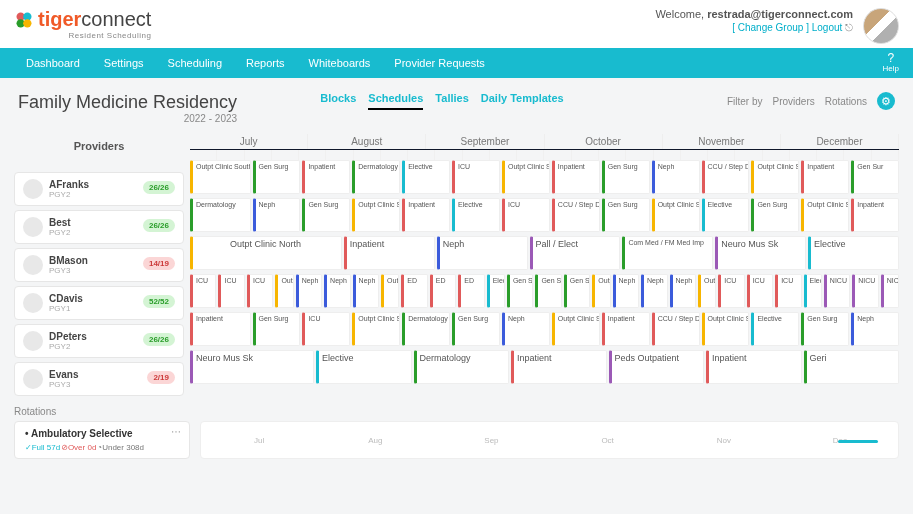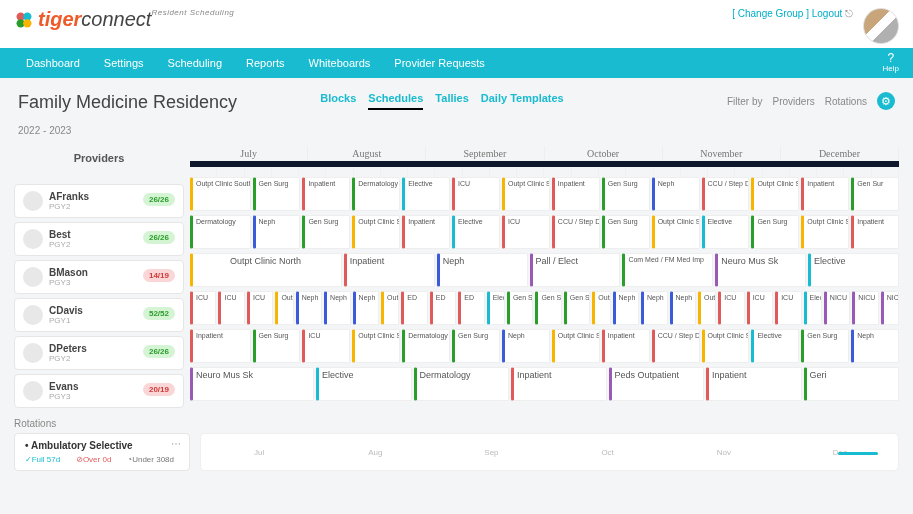--- a/index.html
+++ b/index.html
@@ -1,20 +1,20 @@
 <!DOCTYPE html>
 <html><head>
 <meta charset="utf-8">
 <style>
   * { box-sizing: border-box; margin: 0; padding: 0; }
   body { font-family: Arial, Helvetica, sans-serif; background: #f4f5f6; width: 913px; height: 514px; overflow: hidden; font-size: 11px; color: #333; position: relative; }
 
   
   .header { display: flex; justify-content: space-between; align-items: flex-start; padding: 8px 14px 4px 14px; background: #fff; }
-  .brand { display: flex; flex-direction: row; font-style: italic; }
+  .brand { display: flex; flex-direction: column; }
   .brand-logo { display: flex; align-items: center; gap: 4px; }
   .brand-mark { width: 20px; height: 20px; }
   .brand-text { font-size: 20px; font-weight: 500; color: #444; }
   .brand-text .tiger { color: #f05a28; font-weight: 700; }
   .brand-sub { font-size: 8px; color: #888; letter-spacing: 0.5px; text-align: right; }
   .header-right { text-align: right; display: flex; align-items: flex-start; gap: 10px; }
   .welcome-block { display: flex; flex-direction: column; align-items: flex-end; gap: 2px; }
   .welcome { color: #555; font-size: 11px; }
   .welcome b { font-weight: 700; }
   .links { color: #00aec9; font-size: 10px; }
@@ -24,21 +24,21 @@
 
   
   .nav { background: #18bbcf; color: #fff; display: flex; align-items: center; padding: 0 14px; height: 30px; position: relative; }
   .nav a { color: #fff; text-decoration: none; font-size: 11px; margin: 0 12px; cursor: pointer; }
   .nav-help { position: absolute; right: 14px; top: 4px; font-size: 8px; color: #fff; text-align: center; cursor: pointer; }
   .nav-help .q { font-size: 12px; line-height: 1; }
 
   
   .title-row { display: flex; align-items: flex-start; padding: 14px 18px 10px; justify-content: space-between; }
   .title-left h1 { font-size: 18px; font-weight: 400; color: #444; }
-  .title-left .sub { color: #888; font-size: 10px; margin-top: 12px; }
+  .title-left .sub { color: #888; font-size: 10px; margin-top: 0; text-align: right; }
   .tabs { display: flex; gap: 12px; margin-left: -80px; }
   .tabs span { color: #18bbcf; font-size: 11px; font-weight: 600; padding-bottom: 4px; cursor: pointer; }
   .tabs span.active { border-bottom: 2px solid #000000; }
   .filter { display: flex; align-items: center; gap: 10px; color: #888; font-size: 10px; }
   .filter .chip { color: #888; cursor: pointer; }
   .gear { width: 18px; height: 18px; border-radius: 50%; background: #18bbcf; display: flex; align-items: center; justify-content: center; color: #fff; font-size: 11px; cursor: pointer; }
 
   
   .main { display: flex; padding: 0 14px; gap: 0; }
   .providers-col { width: 170px; flex-shrink: 0; }
@@ -46,38 +46,38 @@
   .prov-card { background: #fff; border: 1px solid #e6e6e6; border-radius: 4px; margin-bottom: 4px; padding: 6px 8px; display: flex; align-items: center; gap: 6px; position: relative; cursor: pointer; }
   .prov-avatar { width: 20px; height: 20px; border-radius: 50%; background: #e8e8e8; flex-shrink: 0; }
   .prov-info { display: flex; flex-direction: column; }
   .prov-name { font-size: 10px; font-weight: 700; color: #444; }
   .prov-level { font-size: 8px; color: #aaa; }
   .badge { position: absolute; right: 8px; top: 8px; font-size: 8px; padding: 2px 6px; border-radius: 8px; font-weight: 600; }
   .badge.green { background: #d4f4d4; color: #2a9d2a; }
   .badge.red { background: #fbd6d6; color: #cc3a3a; }
 
   .schedule-col { flex: 1; overflow: hidden; }
-  .months-row { display: flex; border-bottom: 6px solid #0f172a; margin-left: 6px; font-family: Liberation Serif, serif; }
+  .months-row { display: flex; border-bottom: 1px solid #0f172a; margin-left: 6px; }
   .month-cell { flex: 1; text-align: center; font-size: 10px; color: #777; padding: 2px 0; border-right: 1px solid #eee; }
   .days-row { display: flex; height: 10px; margin-left: 6px; }
   .day-tick { flex: 1; border-right: 1px solid #f0f0f0; font-size: 6px; color: #bbb; text-align: right; padding-right: 2px; }
 
   .sched-grid { margin-left: 6px; }
   .sched-row { display: flex; height: 34px; margin-bottom: 4px; gap: 2px; }
   .block { background: #fff; border: 1px solid #eee; border-left: 3px solid; border-radius: 2px; font-size: 7px; color: #555; padding: 2px 3px; overflow: hidden; white-space: nowrap; cursor: pointer; display: flex; align-items: flex-start; }
   .block.big { font-size: 9px; font-weight: 500; }
 
   
   .rotations-section { padding: 6px 14px; }
   .rot-label { font-size: 10px; color: #888; margin-bottom: 4px; }
   .rot-row { display: flex; gap: 10px; }
   .rot-card { background: #fff; border: 1px solid #e6e6e6; border-radius: 4px; padding: 6px 10px; width: 176px; position: relative; }
   .rot-title { font-size: 10px; font-weight: 700; margin-bottom: 4px; }
   .rot-dots { position: absolute; right: 8px; top: 4px; color: #999; cursor: pointer; font-size: 10px; }
-  .rot-stats { display: flex; gap: 16px; font-size: 8px; }
+  .rot-stats { display: flex; gap: 1px; font-size: 8px; }
   .rot-stats .full { color: #18bbcf; }
   .rot-stats .over { color: #e05a5a; }
   .rot-stats .under { color: #777; }
   .rot-timeline { flex: 1; background: #fff; border: 1px solid #eee; border-radius: 4px; position: relative; display: flex; align-items: center; }
   .rot-timeline .tl-month { flex: 1; text-align: center; font-size: 8px; color: #bbb; }
   .rot-bar { position: absolute; right: 20px; top: 50%; height: 3px; width: 40px; background: #18bbcf; border-radius: 2px; }
 </style>
 </head>
 <body>
 
@@ -91,20 +91,23 @@
           <circle cx="16" cy="16" r="5" fill="#f7b500"></circle>
       </svg>
       <span class="brand-text">
         <span class="tiger">tiger</span><span>connect</span>
       </span>
     </div>
     <span class="brand-sub">Resident Scheduling</span>
   </div>
   <div class="header-right">
     <div class="welcome-block">
+      <div class="welcome">
+        <span>Welcome, </span><b>restrada@tigerconnect.com</b>
+      </div>
       <div class="links">
         <span>[ Change Group ]</span>
         <span>Logout</span>
         <span style="color:#888;">⎋</span>
       </div>
     </div>
     <div class="avatar"></div>
   </div>
 </div>
 
@@ -183,21 +186,21 @@
       <span class="prov-level">PGY2</span>
     </div>
     <span class="badge green">26/26</span>
         </div>
         <div class="prov-card">
     <div class="prov-avatar"></div>
     <div class="prov-info">
       <span class="prov-name">Evans</span>
       <span class="prov-level">PGY3</span>
     </div>
-    <span class="badge red">20/19</span>
+    <span class="badge red">2/19</span>
         </div>
       </div>
   </div>
   <div class="schedule-col">
     <div class="months-row" id="months-row">
         <div class="month-cell">July</div>
         <div class="month-cell">August</div>
         <div class="month-cell">September</div>
         <div class="month-cell">October</div>
         <div class="month-cell">November</div>

